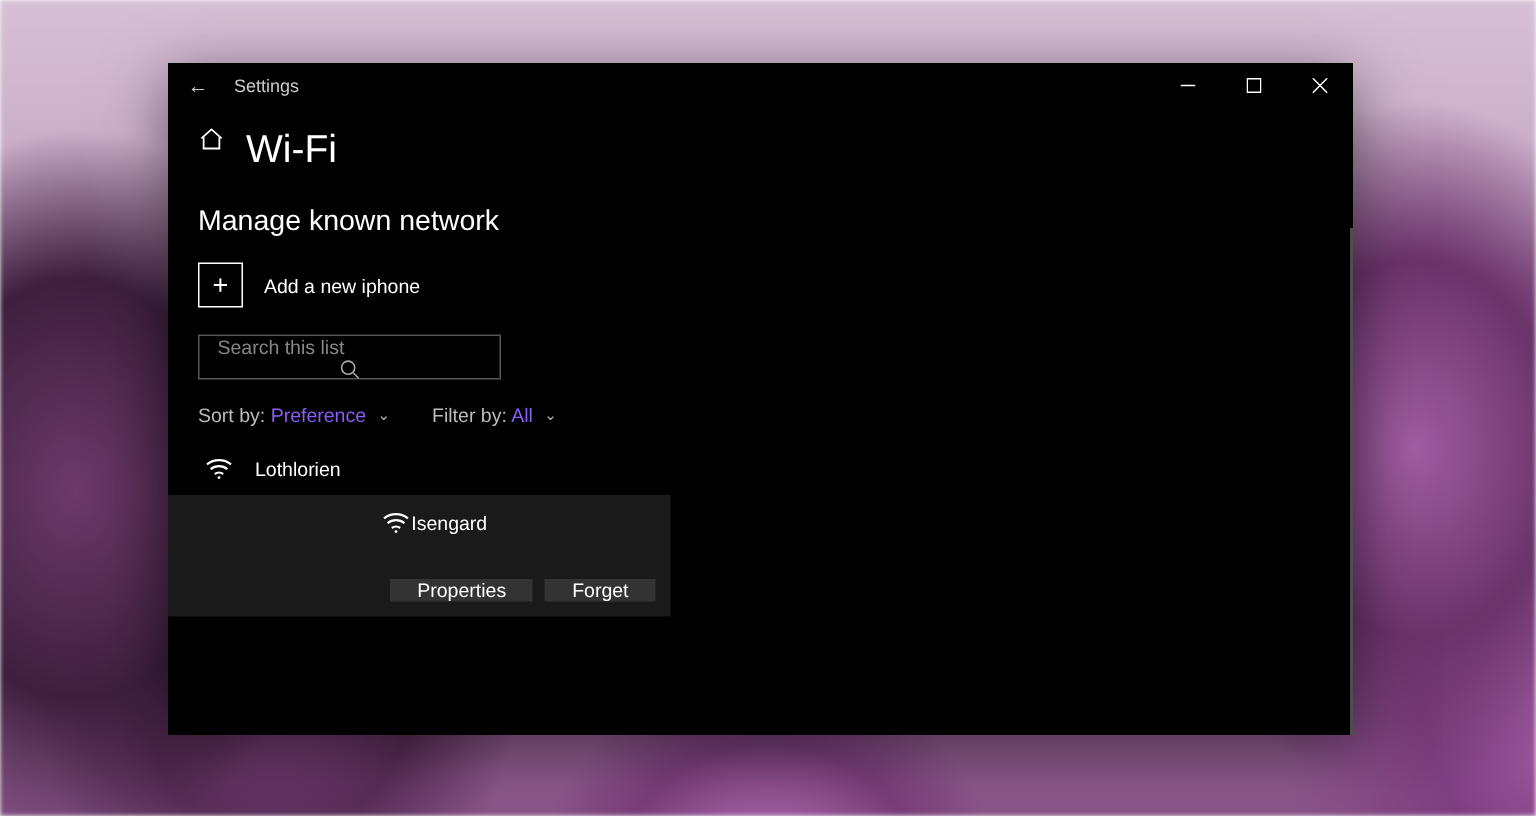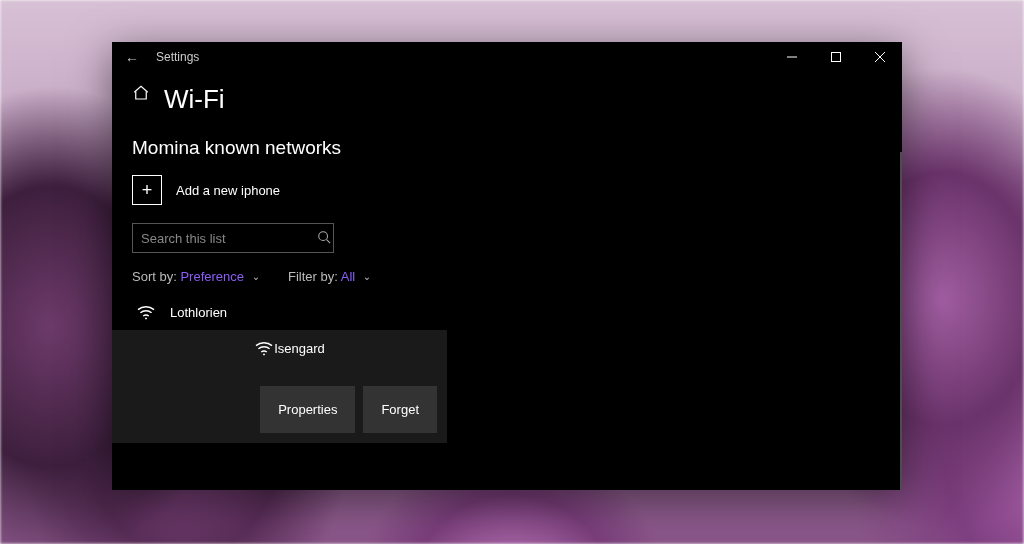--- a/index.html
+++ b/index.html
@@ -59,20 +59,21 @@
     font-size: 18px; font-weight: 300;
   }
   .add-label { font-size: 13px; }
   .search-box {
     margin-top: 18px;
     width: 202px; height: 30px;
     border: 1px solid #555;
     display:flex; align-items:center;
     padding: 0 8px;
     background: #000;
+    flex-direction: column;
   }
   .search-box input {
     flex:1; background:transparent; border:none; outline:none;
     color:#fff; font-size: 13px;
   }
   .search-box input::placeholder { color:#888; }
   .search-box .mag { color:#aaa; font-size: 13px; }
   .filters {
     margin-top: 16px;
     display:flex; gap: 28px;
@@ -97,21 +98,21 @@
   .btn-row {
     display:flex; gap: 8px;
     align-self:flex-end;
     margin-top: 16px;
     margin-right: 6px;
   }
   .btn {
     background:#333; color:#fff;
     border:none;
     font-size: 13px;
-    padding: 16px 18px;
+    padding: 0 18px;
     cursor:pointer;
   }
   .scroll-indicator {
     position:absolute;
     right: 0px; top: 80px;
     width: 2px; height: 340px;
     background:#4d4d4d;
   }
 </style>
 </head>
@@ -149,21 +150,21 @@
     <div class="header-row">
       <span class="home-icon">
         <svg width="18" height="18" viewBox="0 0 24 24" fill="none" stroke="#fff" stroke-width="1.6">
           <path d="M3 11 L12 3 L21 11"></path>
           <path d="M5 10 V20 H19 V10"></path>
         </svg>
       </span>
       <h1>Wi-Fi</h1>
     </div>
 
-    <h2>Momina known networks</h2>
+    <h2>Manage known network</h2>
 
     <div class="add-row">
       <div class="plus-box">+</div>
       <div class="add-label">Add a new iphone</div>
     </div>
 
     <div class="search-box">
       <input type="text" placeholder="Search this list" style="">
       <span class="mag">
         <svg width="14" height="14" viewBox="0 0 16 16" fill="none" stroke="#aaa" stroke-width="1.2">

